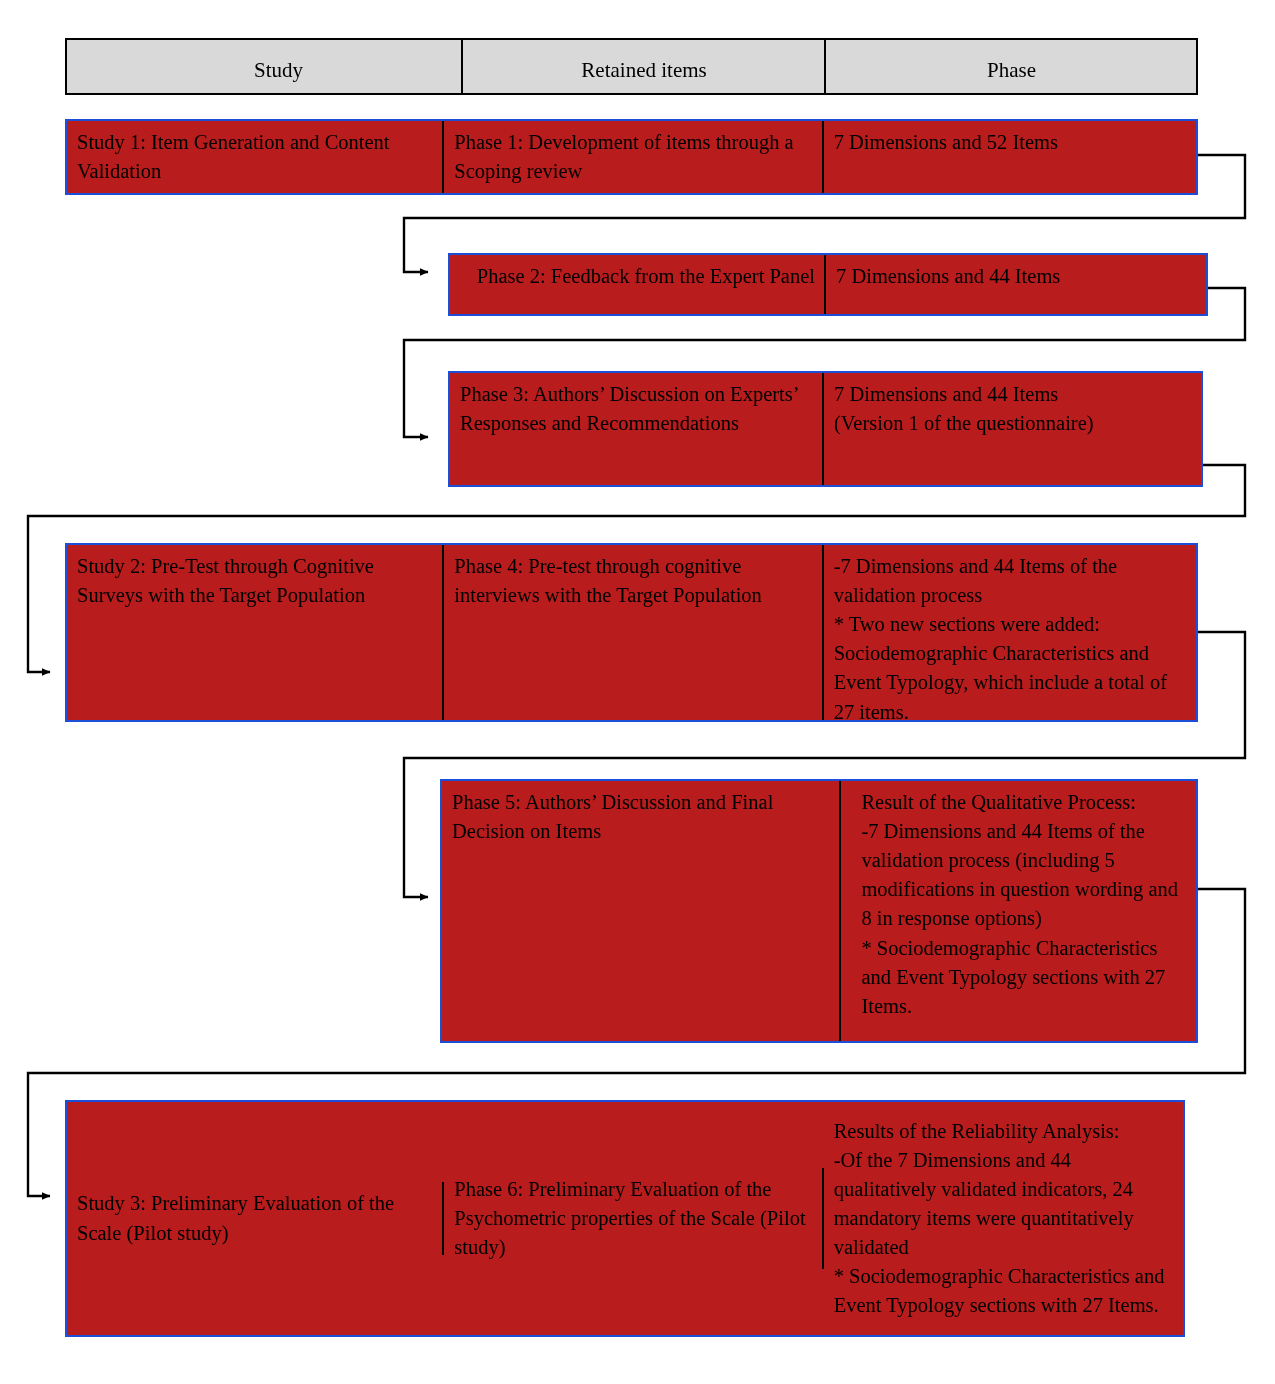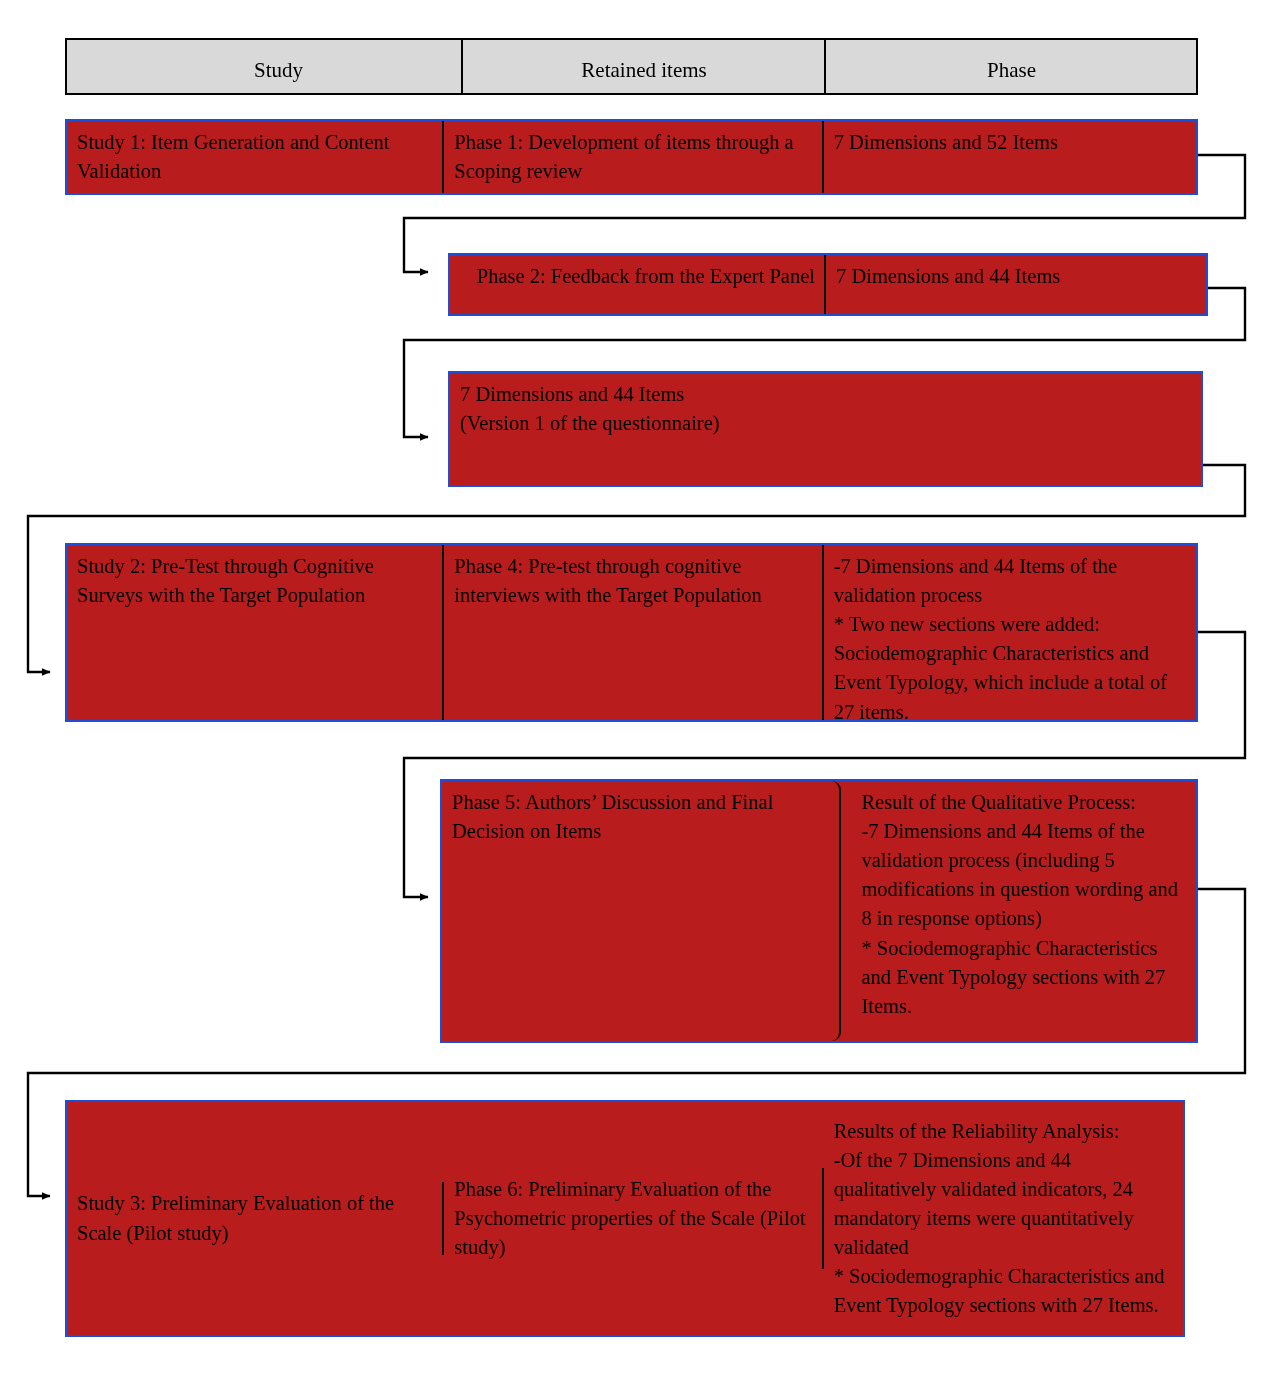--- a/index.html
+++ b/index.html
@@ -63,21 +63,21 @@
   .cell-text {
     display: block;
     white-space: pre-line;
   }
   
   .c-study   { width: 378px; }
   .c-phase   { width: 380px; }
   .c-ret     { width: 373px; }
   .c-phase-indent { width: 376px; text-align: right; }
   .c-ret-indent   { width: 376px; }
-  .c-phase-ph5    { width: 422px; border-radius: 9px; }
+  .c-phase-ph5    { width: 422px; }
   .c-ret-ph5      { width: 364px; margin-left: 10px; }
 </style>
 </head>
 <body>
 
 <div id="flow-root">
 
   <svg id="connectors" viewBox="0 0 1275 1384" width="1275" height="1384" xmlns="http://www.w3.org/2000/svg">
     <defs>
       <marker id="arrowhead" markerWidth="9" markerHeight="9" refX="8.5" refY="4.5" orient="auto" markerUnits="userSpaceOnUse">
@@ -133,20 +133,23 @@
   <div class="row" style="left:448px; top:253px; width:760px; height:63px;">
     <div class="cell c-phase-indent">
       <span class="cell-text">Phase 2: Feedback from the Expert Panel</span>
     </div>
     <div class="cell c-ret-indent">
       <span class="cell-text">7 Dimensions and 44 Items</span>
     </div>
   </div>
 
   <div class="row" style="left:448px; top:371px; width:755px; height:116px;">
+    <div class="cell" style="width:374px;">
+      <span class="cell-text">Phase 3: Authors’ Discussion on Experts’ Responses and Recommendations</span>
+    </div>
     <div class="cell" style="width:377px;">
       <span class="cell-text">7 Dimensions and 44 Items
 (Version 1 of the questionnaire)</span>
     </div>
   </div>
 
   <div class="row" style="left:65px; top:543px; width:1133px; height:179px;justify-content:center;">
     <div class="cell c-study">
       <span class="cell-text">Study 2: Pre-Test through Cognitive Surveys with the Target Population</span>
     </div>

